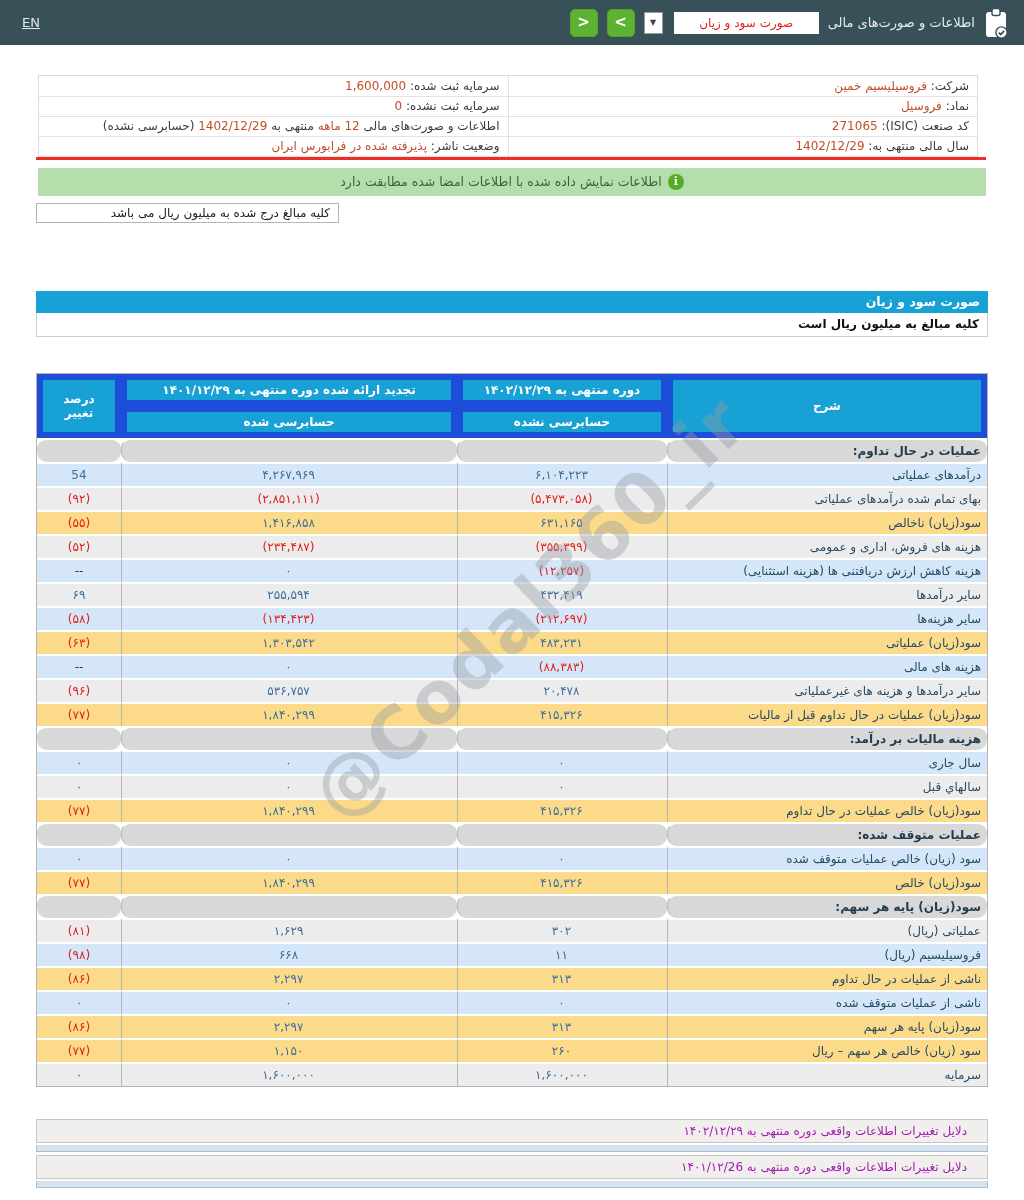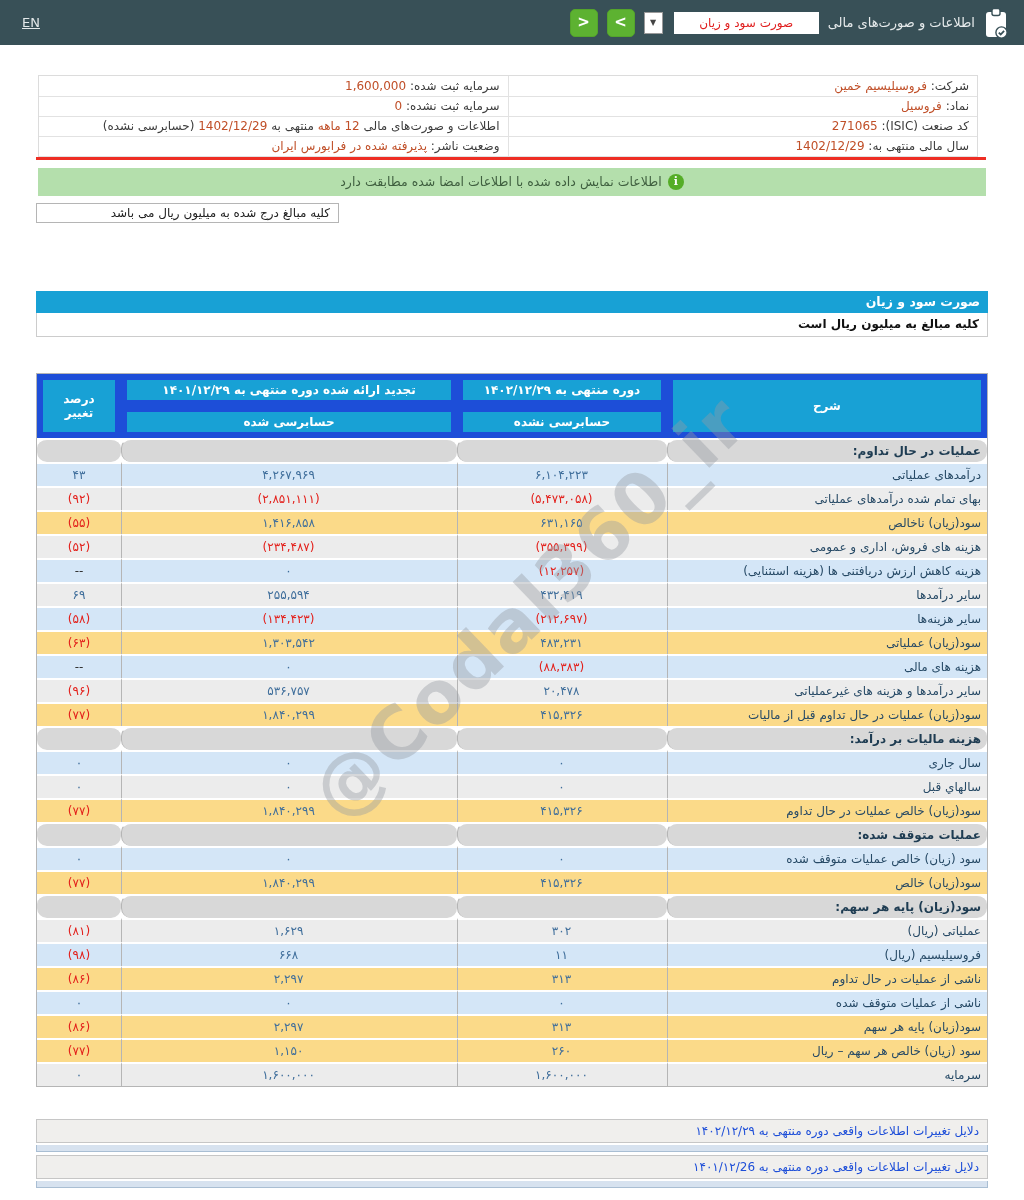--- a/index.html
+++ b/index.html
@@ -64,22 +64,22 @@
   td.num.dash { color:#333; }
   tr.r-blue td { background:#d4e6f7; }
   tr.r-gray td { background:#ececec; }
   tr.r-yellow td { background:#fbda89; }
   tr.r-section td { background:#d8d8d8;border-radius:10px; }
   tr.r-section td.lblcell { font-weight:bold; color:#1e3c52; }
 
   
   .accordion { margin-top:32px; }
   .accordion + .accordion { margin-top:3px; }
-  .acc-bar { height:24px; background:#f0efed; border:1px solid #c6c6c6; color:#1d4ed8;
-    font-size:12px; line-height:22px; padding:0 8px; cursor:pointer; }
+  .acc-bar { height:24px; background:#f0efed; border:1px solid #c6c6c6; color:#a21caf;
+    font-size:12px; line-height:22px; padding:0 20px; cursor:pointer; }
   .acc-strip { height:7px; background:#d7e2ef; border:1px solid #a9bed3; border-top:none;
     margin-top:2px; }
   .exit-area { margin:14px 0 0 0; text-align:left; padding-left:36px; }
   .exit-btn { width:113px; height:24px; background:#8d8174; color:#fff; border:1px solid #7f7467;
     font-size:12px; cursor:pointer; font-family:inherit; }
 
   .watermark { position:absolute; left:295px; top:775px; transform:rotate(-44deg);
     transform-origin:0 0; font-size:72px; font-weight:bold; color:rgba(150,155,162,0.40);
     white-space:nowrap; direction:ltr; letter-spacing:2px; pointer-events:none; z-index:6; }
 </style>
@@ -164,21 +164,21 @@
         <tr class="r-section">
           <td class="lblcell">عملیات در حال تداوم:</td>
           <td class="num"></td>
           <td class="num"></td>
           <td class="num"></td>
         </tr>
         <tr class="r-blue">
           <td class="lblcell">درآمدهای عملیاتی</td>
           <td class="num">۶,۱۰۴,۲۲۳</td>
           <td class="num">۴,۲۶۷,۹۶۹</td>
-          <td class="num">۴۳</td>
+          <td class="num">54</td>
         </tr>
         <tr class="r-gray">
           <td class="lblcell">بهای تمام شده درآمدهای عملیاتی</td>
           <td class="num neg">(۵,۴۷۳,۰۵۸)</td>
           <td class="num neg">(۲,۸۵۱,۱۱۱)</td>
           <td class="num neg">(۹۲)</td>
         </tr>
         <tr class="r-yellow">
           <td class="lblcell">سود(زیان) ناخالص</td>
           <td class="num">۶۳۱,۱۶۵</td>

